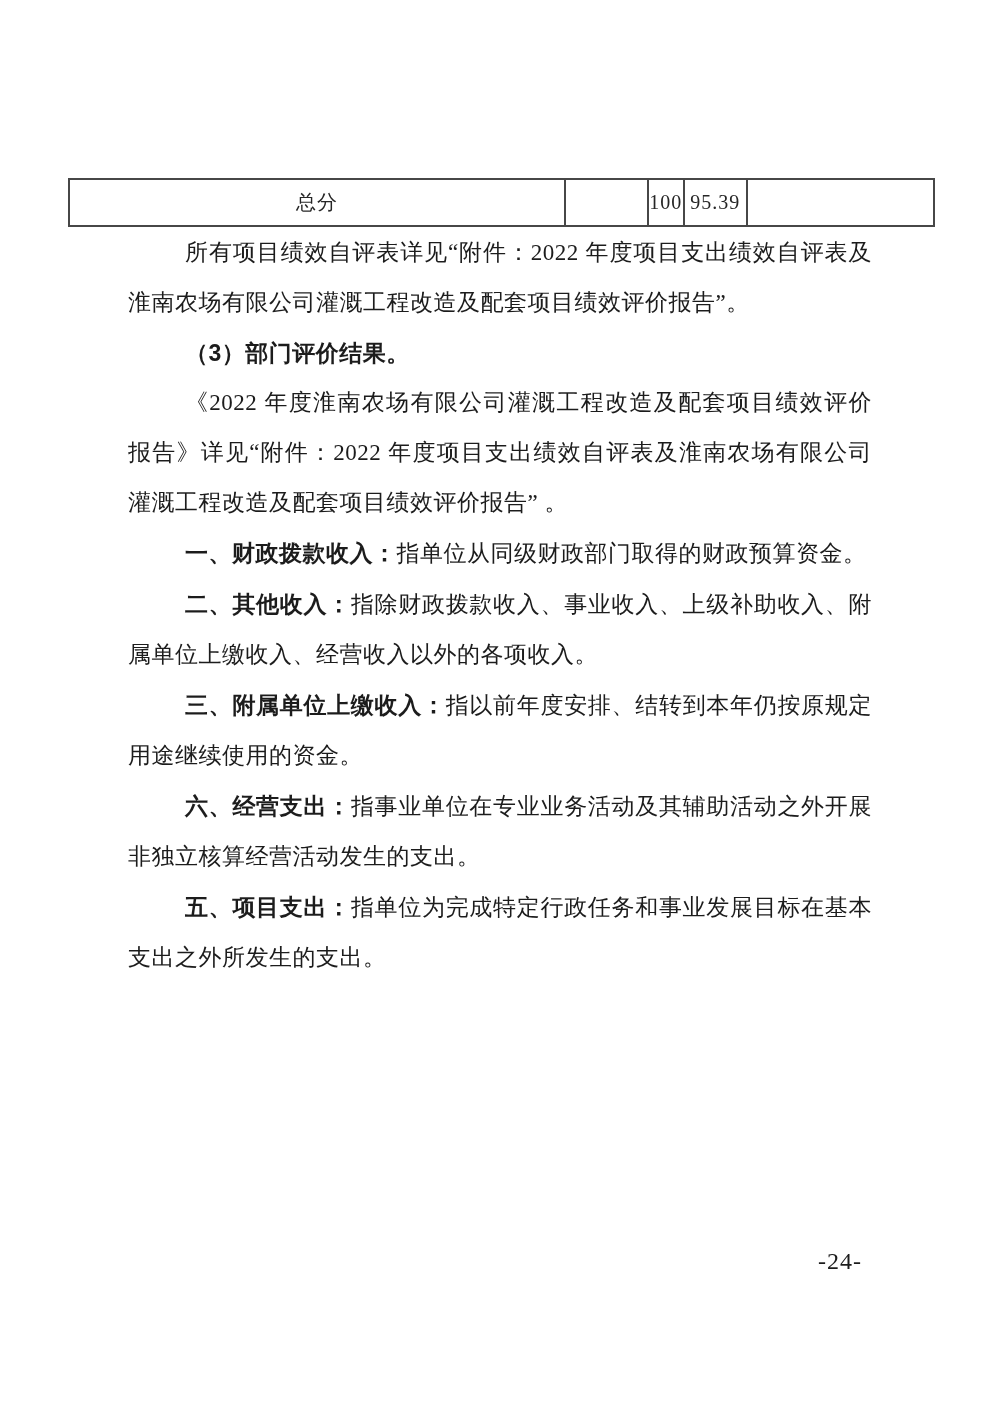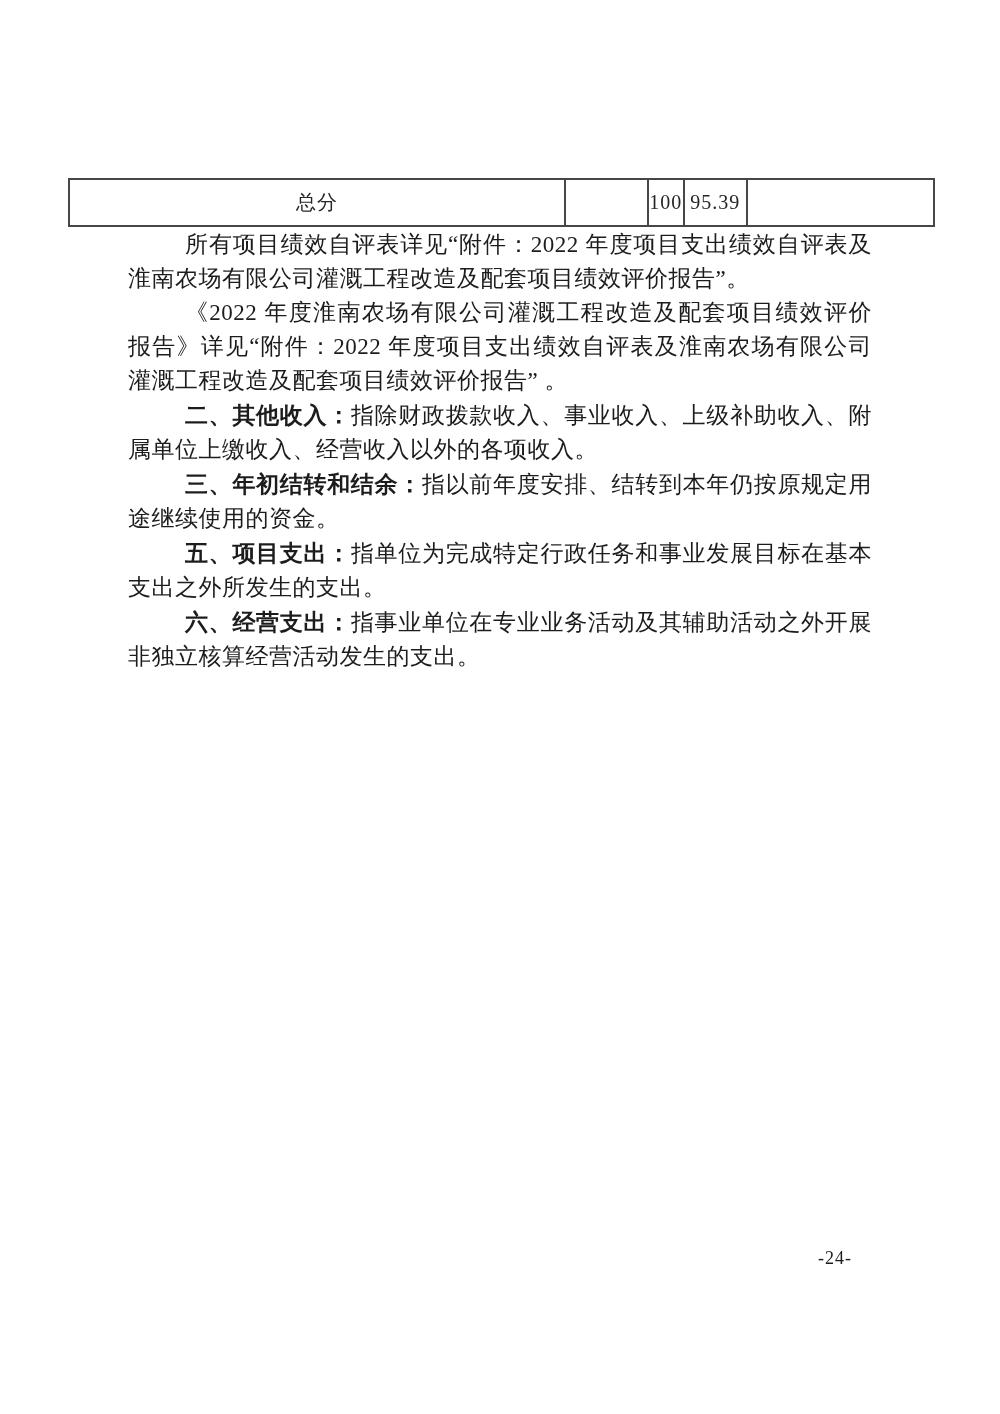--- a/index.html
+++ b/index.html
@@ -41,21 +41,21 @@
 
   
   .doc-body {
     position: absolute;
     left: 128px;
     top: 228px;
     width: 744px;
   }
   .doc-body p {
     font-size: 23px;
-    line-height: 34px;
+    line-height: 50px;
     text-align: justify;
     text-indent: 57px;
     letter-spacing: 0.5px;
   }
   .hei-bold {
     font-family: "Liberation Sans", "DejaVu Sans", sans-serif;
     font-weight: bold;
   }
   .section-heading {
     font-family: "Liberation Sans", "DejaVu Sans", sans-serif;
@@ -64,21 +64,21 @@
   .term-lead {
     font-family: "Liberation Sans", "DejaVu Sans", sans-serif;
     font-weight: bold;
   }
 
   
   .page-number {
     position: absolute;
     left: 818px;
     top: 1248px;
-    font-size: 18px;
+    font-size: 24px;
     letter-spacing: 1px;
     color: #1c1c1c;
   }
 </style>
 </head>
 <body>
 
 <table class="score-table">
   <tbody>
       <tr>
@@ -87,28 +87,30 @@
     <td class="col-max">100</td>
     <td class="col-score">95.39</td>
     <td class="col-e2"></td>
   </tr>
 </tbody>
   </table>
 
 <div class="doc-body">
   <p>所有项目绩效自评表详见“附件：2022 年度项目支出绩效自评表及淮南农场有限公司灌溉工程改造及配套项目绩效评价报告”。</p>
 
+  <p class="hei-bold">（3）部门评价结果。</p>
 
   <p>《2022 年度淮南农场有限公司灌溉工程改造及配套项目绩效评价报告》详见“附件：2022 年度项目支出绩效自评表及淮南农场有限公司灌溉工程改造及配套项目绩效评价报告” 。</p>
 
 
+  <p><span class="term-lead">一、财政拨款收入：</span><span>指单位从同级财政部门取得的财政预算资金。</span></p>
 
   <p><span class="term-lead">二、其他收入：</span><span>指除财政拨款收入、事业收入、上级补助收入、附属单位上缴收入、经营收入以外的各项收入。</span></p>
 
-  <p><span class="term-lead">三、年初结转和结余：</span><span>指以前年度安排、结转到本年仍按原规定用途继续使用的资金。</span></p>
+  <p><span class="term-lead">三、附属单位上缴收入：</span><span>指以前年度安排、结转到本年仍按原规定用途继续使用的资金。</span></p>
 
 
+  <p><span class="term-lead">六、经营支出：</span><span>指事业单位在专业业务活动及其辅助活动之外开展非独立核算经营活动发生的支出。</span></p>
+
   <p><span class="term-lead">五、项目支出：</span><span>指单位为完成特定行政任务和事业发展目标在基本支出之外所发生的支出。</span></p>
-
-  <p><span class="term-lead">六、经营支出：</span><span>指事业单位在专业业务活动及其辅助活动之外开展非独立核算经营活动发生的支出。</span></p>
 </div>
 
 <div class="page-number">-24-</div>
 
 </body></html>

